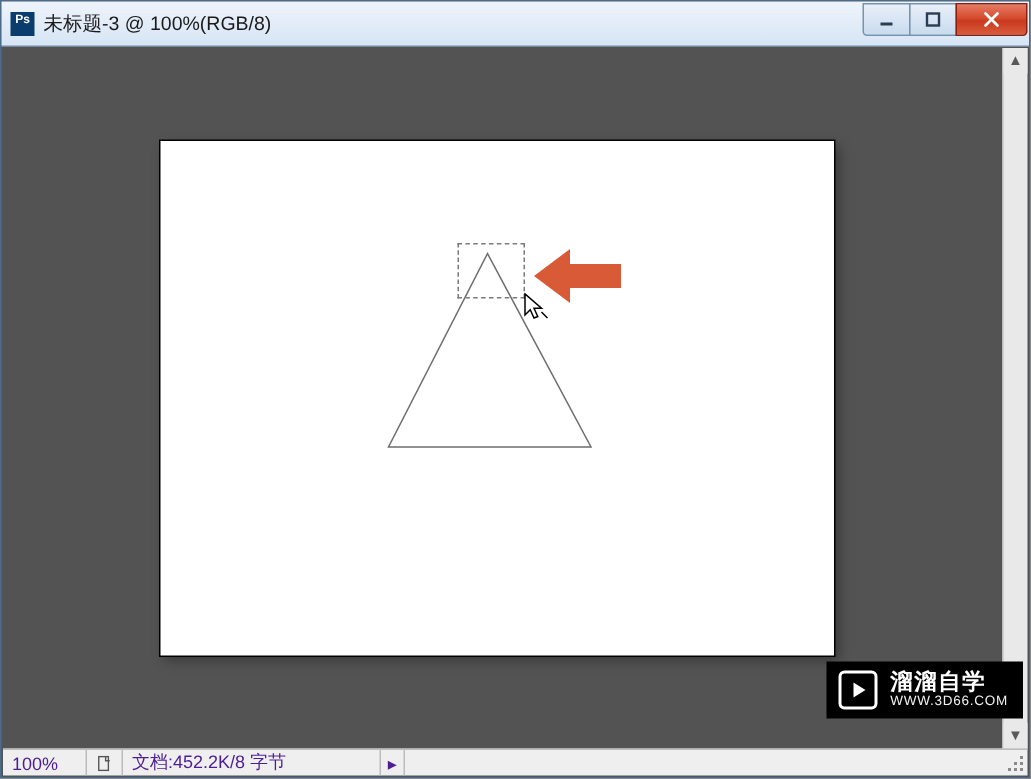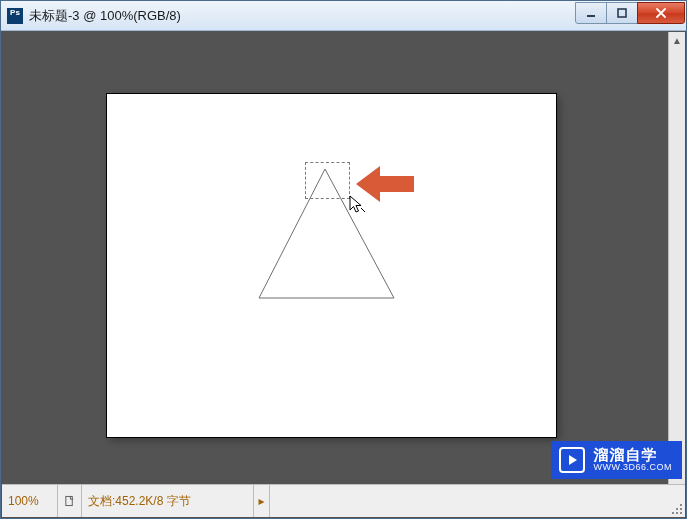--- a/index.html
+++ b/index.html
@@ -120,21 +120,21 @@
     left: 249px; top: 70px;
     width: 60px; height: 40px;
     pointer-events: none;
   }
 
   
   .watermark {
     position: absolute;
     right: 3px; bottom: 20px;
     height: 38px;
-    background: #1d4ed8;
+    background: #000000;
     color: #fff;
     display: flex;
     align-items: center;
     padding: 0 10px 0 8px;
     gap: 8px;
   }
   .watermark .play {
     width: 26px; height: 26px;
     border: 2px solid #fff;
     border-radius: 4px;
@@ -142,27 +142,27 @@
   }
   .watermark .play svg { display:block; }
   .watermark .txt { display:flex; flex-direction:column; line-height:1.1; }
   .watermark .txt .zh { font-size: 15px; font-weight: 600; letter-spacing: 1px; }
   .watermark .txt .url { font-size: 9px; letter-spacing: .5px; opacity: .95; text-align: right; }
 
   
   .statusbar {
     position: absolute;
     left: 1px; right: 1px; bottom: 1px;
-    height: 33px;
+    height: 18px;
     background: #efefef;
     border-top: 1px solid #bcbcbc;
     display: flex;
     align-items: stretch;
     font-size: 12px;
-    color: #a16207;
+    color: #4c1d95;
   }
   .statusbar .cell {
     border-right: 1px solid #bcbcbc;
     display: flex; align-items: center;
     padding: 0 6px;
     height: 100%;
   }
   .statusbar .zoom { width: 56px; }
   .statusbar .docbtn { width: 24px; justify-content:center; color:#444; }
   .statusbar .docinfo { flex: 0 0 172px; }

